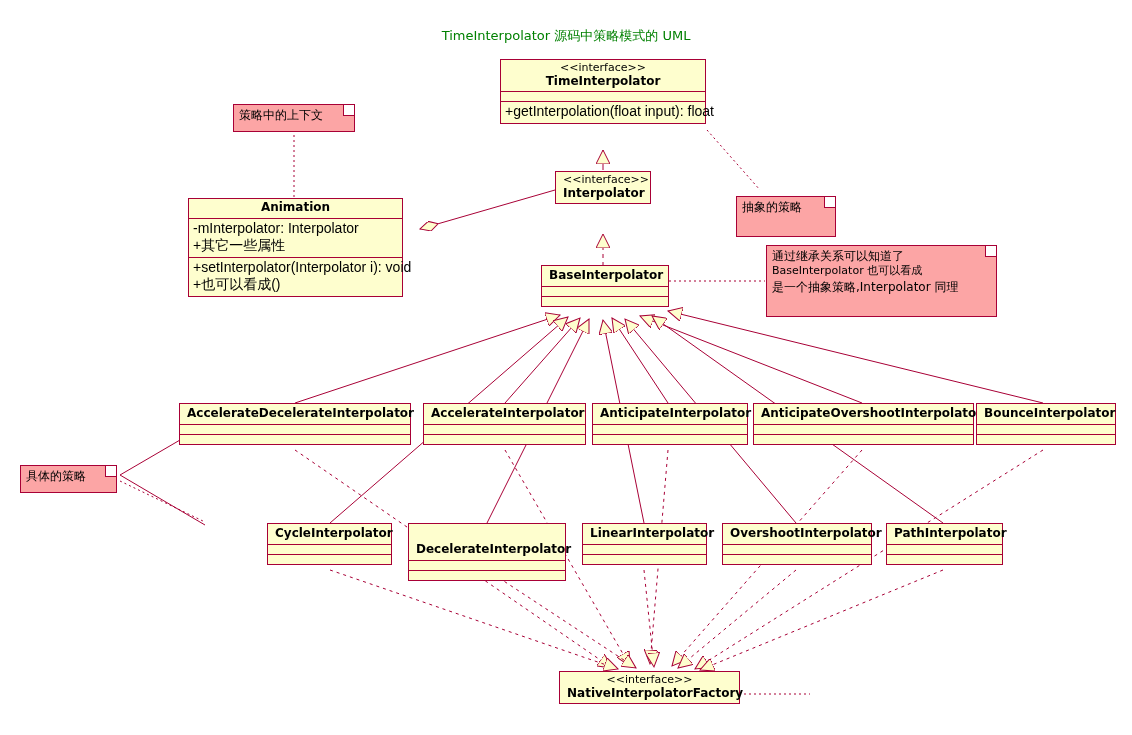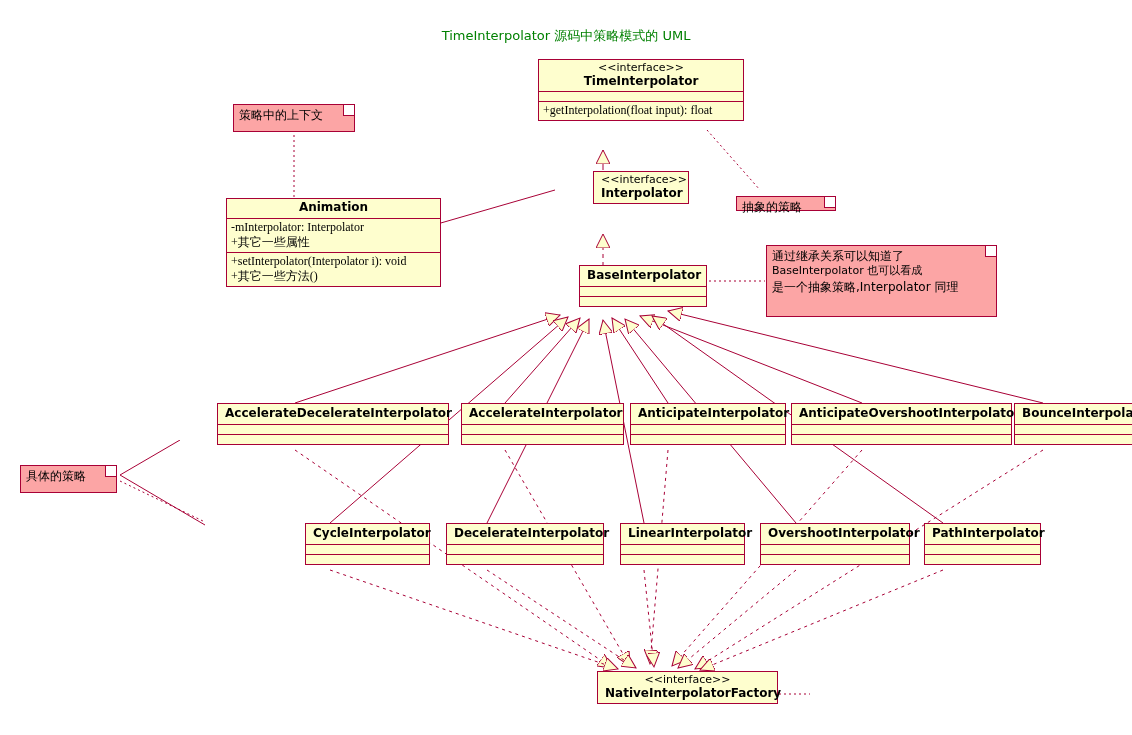--- a/index.html
+++ b/index.html
@@ -34,21 +34,20 @@
     font-family: "DejaVu Sans", sans-serif;
     white-space: nowrap;
   }
   
   .uml {
     position: absolute;
     background: #FEFECE;
     border: 1px solid #A80036;
     box-sizing: border-box;
     z-index: 5;
-    margin-left: 38px;
   }
   .uml .hdr {
     padding: 2px 7px 3px 7px;
     text-align: center;
     line-height: 1.15;
   }
   .uml .stereo {
     font-size: 11px;
     color: #000000;
     font-family: "DejaVu Sans", sans-serif;
@@ -59,25 +58,25 @@
     color: #000000;
     white-space: nowrap;
     font-family: "DejaVu Sans", sans-serif;
   }
   .uml .compart {
     border-top: 1px solid #A80036;
     padding: 1px 4px 2px 4px;
     min-height: 8px;
   }
   .uml .compart .ln {
-    font-size: 12px;
+    font-size: 14px;
     color: #000000;
     white-space: nowrap;
     line-height: 1.25;
-    font-family: Liberation Serif, serif;
+    font-family: Liberation Sans, sans-serif;
   }
   .uml .compart.empty {
     height: 9px;
     padding: 0;
   }
   
   .note {
     position: absolute;
     background: #fca5a5;
     border: 1px solid #A80036;
@@ -196,21 +195,21 @@
   <div class="uml" style="left:188px; top:198px; width:215px;">
     <div class="hdr">
       <div class="cname">Animation</div>
     </div>
     <div class="compart">
       <div class="ln">-mInterpolator: Interpolator</div>
       <div class="ln">+其它一些属性</div>
     </div>
     <div class="compart">
       <div class="ln">+setInterpolator(Interpolator i): void</div>
-      <div class="ln">+其它一些方法()</div>
+      <div class="ln">+也可以看成()</div>
     </div>
   </div>
 
   <div class="uml" style="left:541px; top:265px; width:128px;">
     <div class="hdr" style="padding-top:3px;">
       <div class="cname">BaseInterpolator</div>
     </div>
     <div class="compart empty"></div>
     <div class="compart empty"></div>
   </div>
@@ -257,21 +256,21 @@
 
   <div class="uml" style="left:267px; top:523px; width:125px;">
     <div class="hdr" style="padding-top:3px;">
       <div class="cname">CycleInterpolator</div>
     </div>
     <div class="compart empty"></div>
     <div class="compart empty"></div>
   </div>
 
   <div class="uml" style="left:408px; top:523px; width:158px;">
-    <div class="hdr" style="padding-top:3px;text-align:center;">
+    <div class="hdr" style="padding-top:19px;text-align:center;">
       <div class="cname">DecelerateInterpolator</div>
     </div>
     <div class="compart empty"></div>
     <div class="compart empty"></div>
   </div>
 
   <div class="uml" style="left:582px; top:523px; width:125px;">
     <div class="hdr" style="padding-top:3px;">
       <div class="cname">LinearInterpolator</div>
     </div>
@@ -302,21 +301,21 @@
     </div>
   </div>
 
   <div class="note" style="left:233px; top:104px; width:122px; height:28px;">
     <div class="ntxt">
       <span class="nline">策略中的上下文</span>
     </div>
     <div class="fold"></div>
   </div>
 
-  <div class="note" style="left:736px; top:196px; width:100px; height:15px;">
+  <div class="note" style="left:736px; top:196px; width:100px; height:41px;">
     <div class="ntxt">
       <span class="nline">抽象的策略</span>
     </div>
     <div class="fold"></div>
   </div>
 
   <div class="note" style="left:766px; top:245px; width:231px; height:72px;">
     <div class="ntxt">
       <span class="nline">通过继承关系可以知道了</span>
       <span class="nline mono">BaseInterpolator 也可以看成</span>

